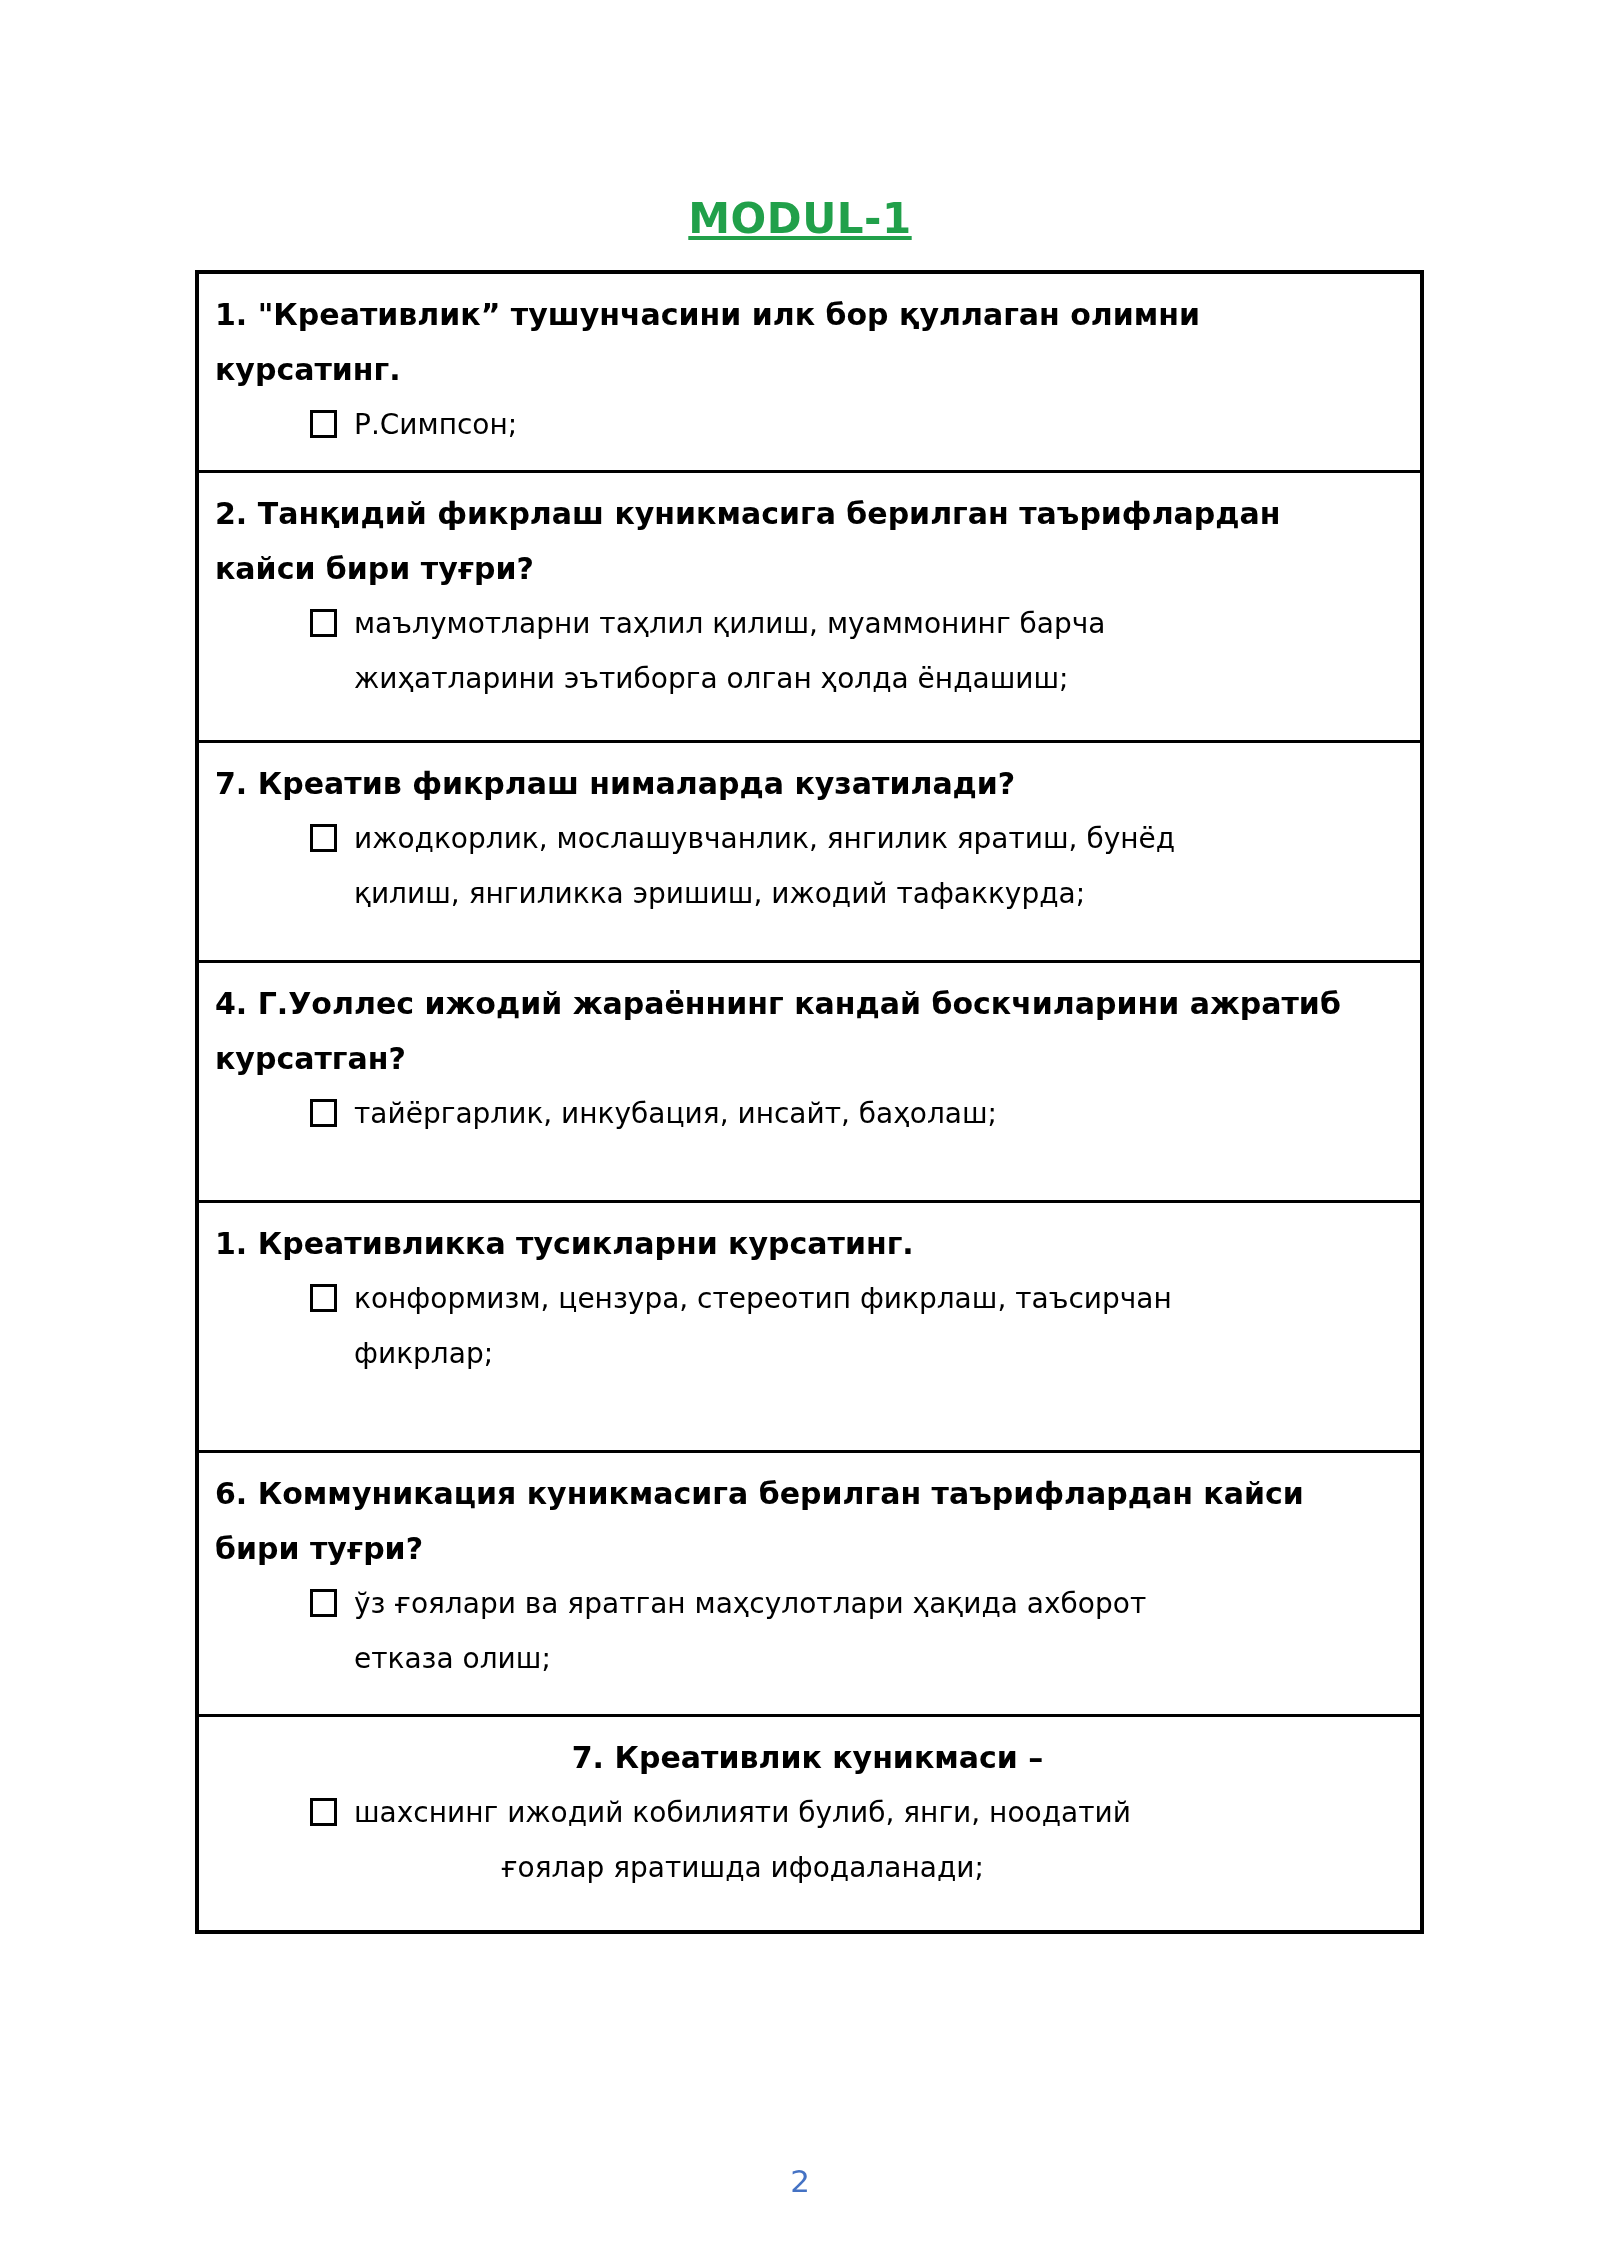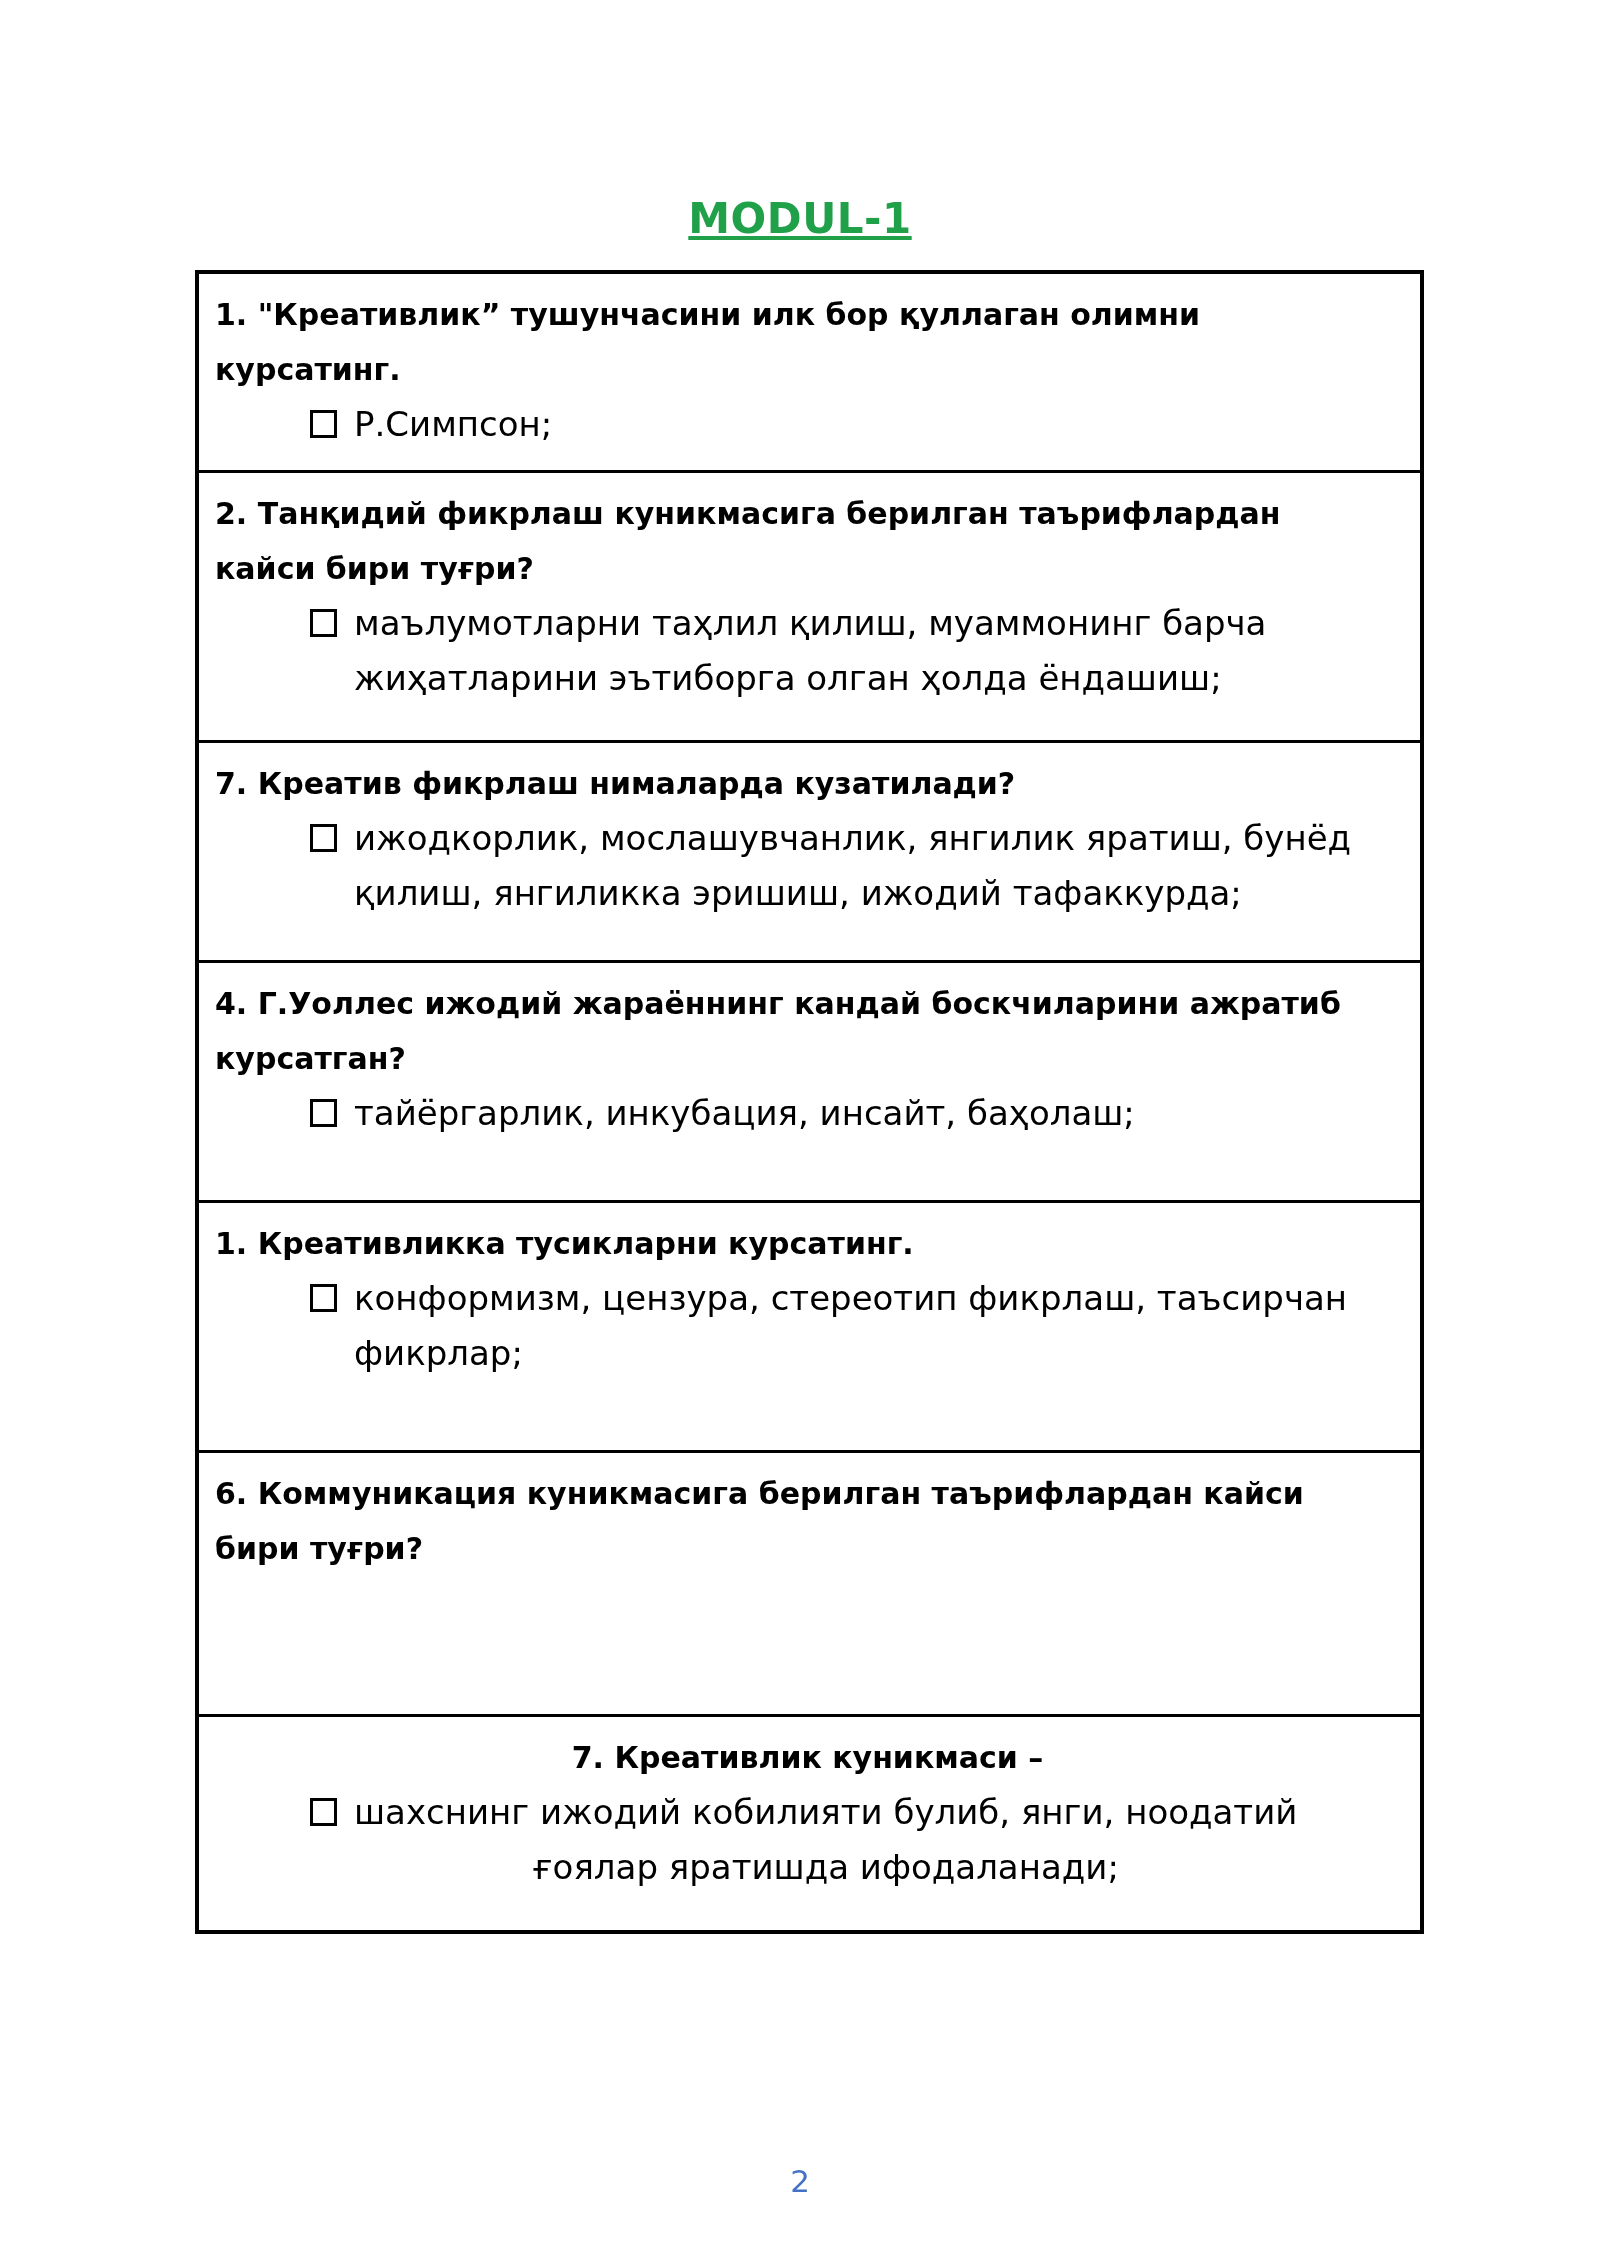--- a/index.html
+++ b/index.html
@@ -71,21 +71,21 @@
     flex: none;
     width: 27px;
     height: 28px;
     border: 3px solid #000000;
     box-sizing: border-box;
     margin-top: 13px;
     margin-right: 17px;
     background: #ffffff;
   }
   .answer-text {
-    font-size: 34px;
+    font-size: 28px;
     font-weight: normal;
     line-height: 55px;
     white-space: pre-line;
   }
   .page-number {
     position: absolute;
     top: 2163px;
     left: 0;
     width: 100%;
     text-align: center;
@@ -144,20 +144,25 @@
       <div class="answer">
         <span class="checkbox"></span>
         <span class="answer-text">конформизм, цензура, стереотип фикрлаш, таъсирчан
 фикрлар;</span>
       </div>
     </div>
 
     <div class="quiz-row r6">
       <div class="question">6. Коммуникация куникмасига берилган таърифлардан кайси
 бири туғри?</div>
+      <div class="answer">
+        <span class="checkbox"></span>
+        <span class="answer-text">ўз ғоялари ва яратган маҳсулотлари ҳақида ахборот
+етказа олиш;</span>
+      </div>
     </div>
 
     <div class="quiz-row r7">
       <div class="question">7. Креативлик куникмаси –</div>
       <div class="answer">
         <span class="checkbox"></span>
         <span class="answer-text">шахснинг ижодий кобилияти булиб, янги, ноодатий
 ғоялар яратишда ифодаланади;</span>
       </div>
     </div>

